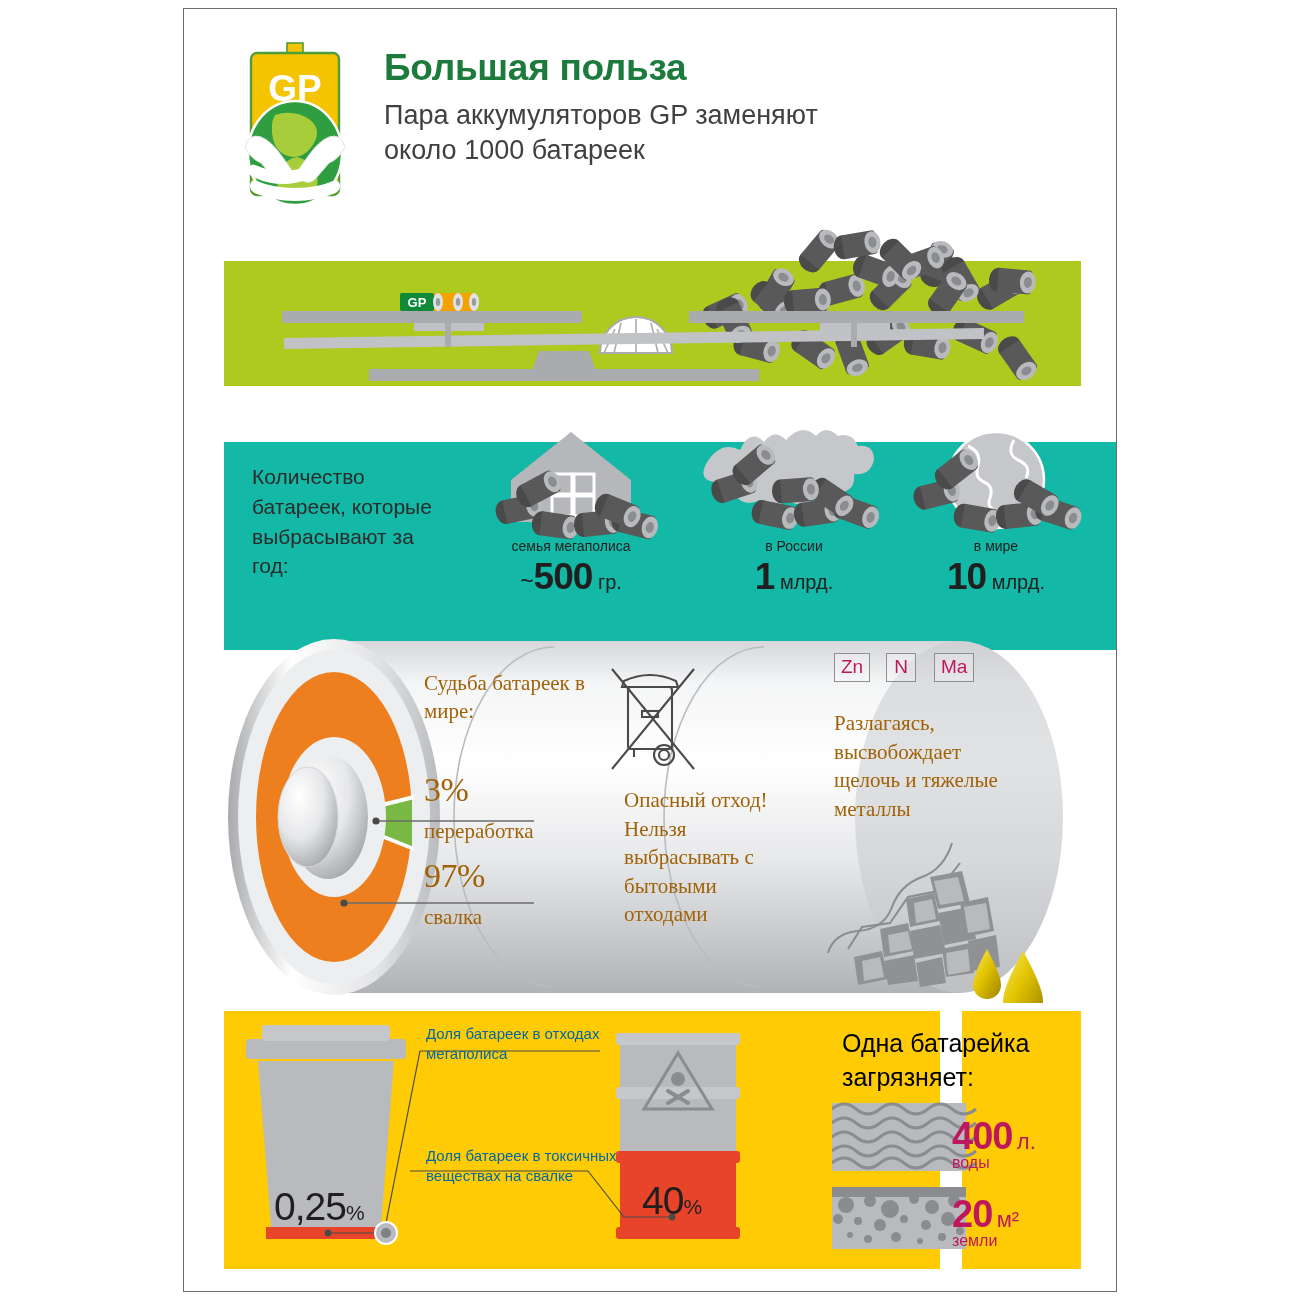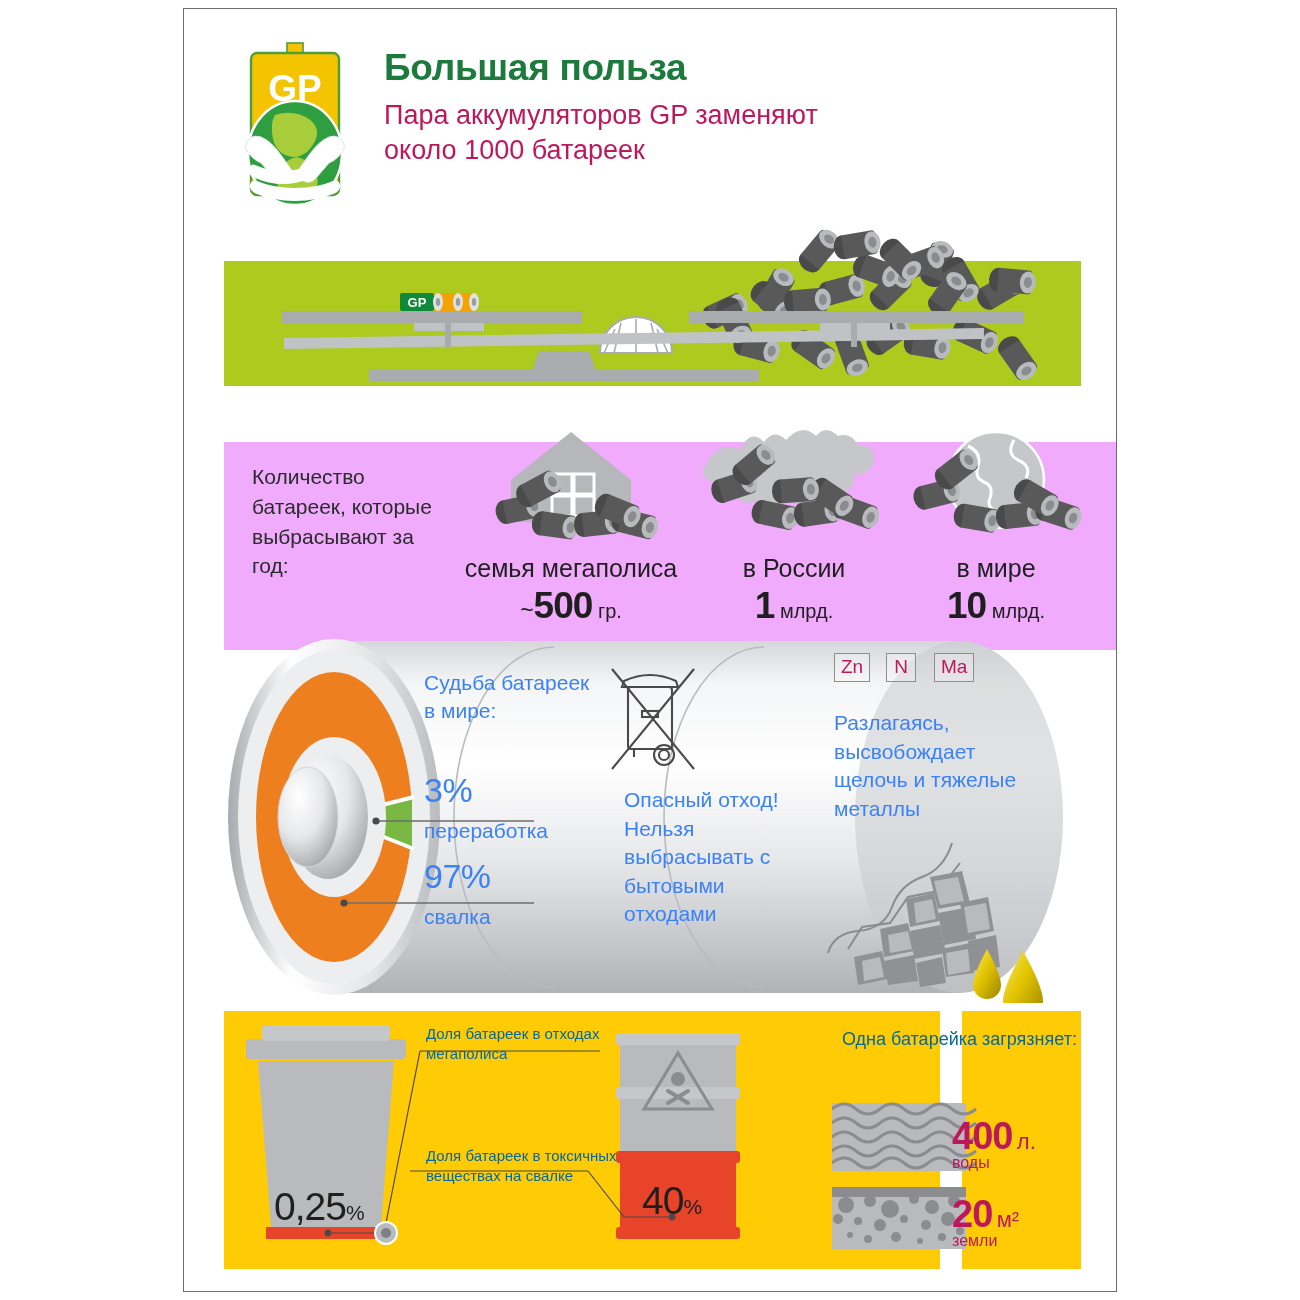--- a/index.html
+++ b/index.html
@@ -13,52 +13,52 @@
 
   
   #header { position:absolute; left:0; top:0; width:934px; height:232px; }
   #logo { position:absolute; left:55px; top:32px; width:112px; height:178px; }
   #title-block { position:absolute; left:200px; top:36px; width:700px; }
   .title-line {
     font-size:37px; font-weight:bold; color:#1d7a3d; line-height:1.22;
     letter-spacing:-0.3px; white-space:nowrap;
   }
   .subtitle-line {
-    font-size:27px; color:#be185d; line-height:1.30; white-space:nowrap;
+    font-size:27px; color:#404040; line-height:1.30; white-space:nowrap;
   }
   #subtitle { margin-top:8px; }
 
   
   #green-panel {
     position:absolute; left:40px; top:252px; width:857px; height:125px;
     background:#aeca1e;
   }
   #scale-svg { position:absolute; left:0; top:-50px; width:857px; height:175px; }
 
   
   #count-panel {
     position:absolute; left:40px; top:433px; width:939px; height:208px;
-    background:#f0abfc;
+    background:#14b8a6;
   }
   #count-label {
     position:absolute; left:28px; top:20px; width:180px;
     font-size:21px; color:#2b2b2b; line-height:1.42;
   }
   .count-col { position:absolute; top:0; text-align:center; }
   .count-icon { position:relative; height:112px; }
-  .count-caption { font-size:25px; color:#1f1f1f; margin-top:20px; white-space:nowrap; }
+  .count-caption { font-size:14px; color:#1f1f1f; margin-top:4px; white-space:nowrap; }
   .count-value { font-size:20px; color:#1f1f1f; margin-top:2px; white-space:nowrap; }
   .count-value .big { font-size:37px; font-weight:bold; letter-spacing:-1px; }
   .count-value .tilde { font-size:23px; }
 
   
   #battery-wrap { position:absolute; left:40px; top:622px; width:857px; height:372px; }
   #battery-svg { position:absolute; left:0; top:0; width:857px; height:372px; }
 
-  .bat-text { position:absolute; color:#3b82f6; }
+  .bat-text { position:absolute; color:#a16207;font-family:Liberation Serif, serif; }
   #fate-head { left:200px; top:38px; width:180px; font-size:21px; line-height:1.34; }
   #pct3 { left:200px; top:140px; font-size:34px; letter-spacing:-0.5px; }
   #lbl3 { left:200px; top:188px; font-size:21px; }
   #pct97 { left:200px; top:226px; font-size:34px; letter-spacing:-0.5px; }
   #lbl97 { left:200px; top:274px; font-size:21px; }
 
   #danger-text { left:400px; top:155px; width:180px; font-size:21px; line-height:1.36; }
   #decomp-text { left:610px; top:78px; width:190px; font-size:21px; line-height:1.36; }
 
   .elem-box {
@@ -82,21 +82,21 @@
   #num40 { left:418px; top:168px; font-size:39px; letter-spacing:-1px; color:#1f1f1f; }
   #num40 .sm { font-size:21px; }
 
   
   #br-panel {
     position:absolute; left:778px; top:1002px; width:119px; height:258px;
     background:#ffcb05;
   }
   #br-head {
     position:absolute; left:-120px; top:16px; width:240px;
-    font-size:18px; color:#0369a1; line-height:1.34;
+    font-size:25px; color:#000000; line-height:1.34;
   }
   #br-svg { position:absolute; left:-130px; top:0; width:250px; height:258px; }
   .br-stat { position:absolute; left:-10px; color:#be185d; white-space:nowrap; }
   .br-stat .big { font-size:38px; font-weight:bold; letter-spacing:-1px; }
   .br-stat .unit { font-size:22px; }
   .br-stat .sub { font-size:16px; display:block; margin-top:-4px; }
   #stat-water { top:104px; }
   #stat-land { top:182px; }
 </style>
 </head>

